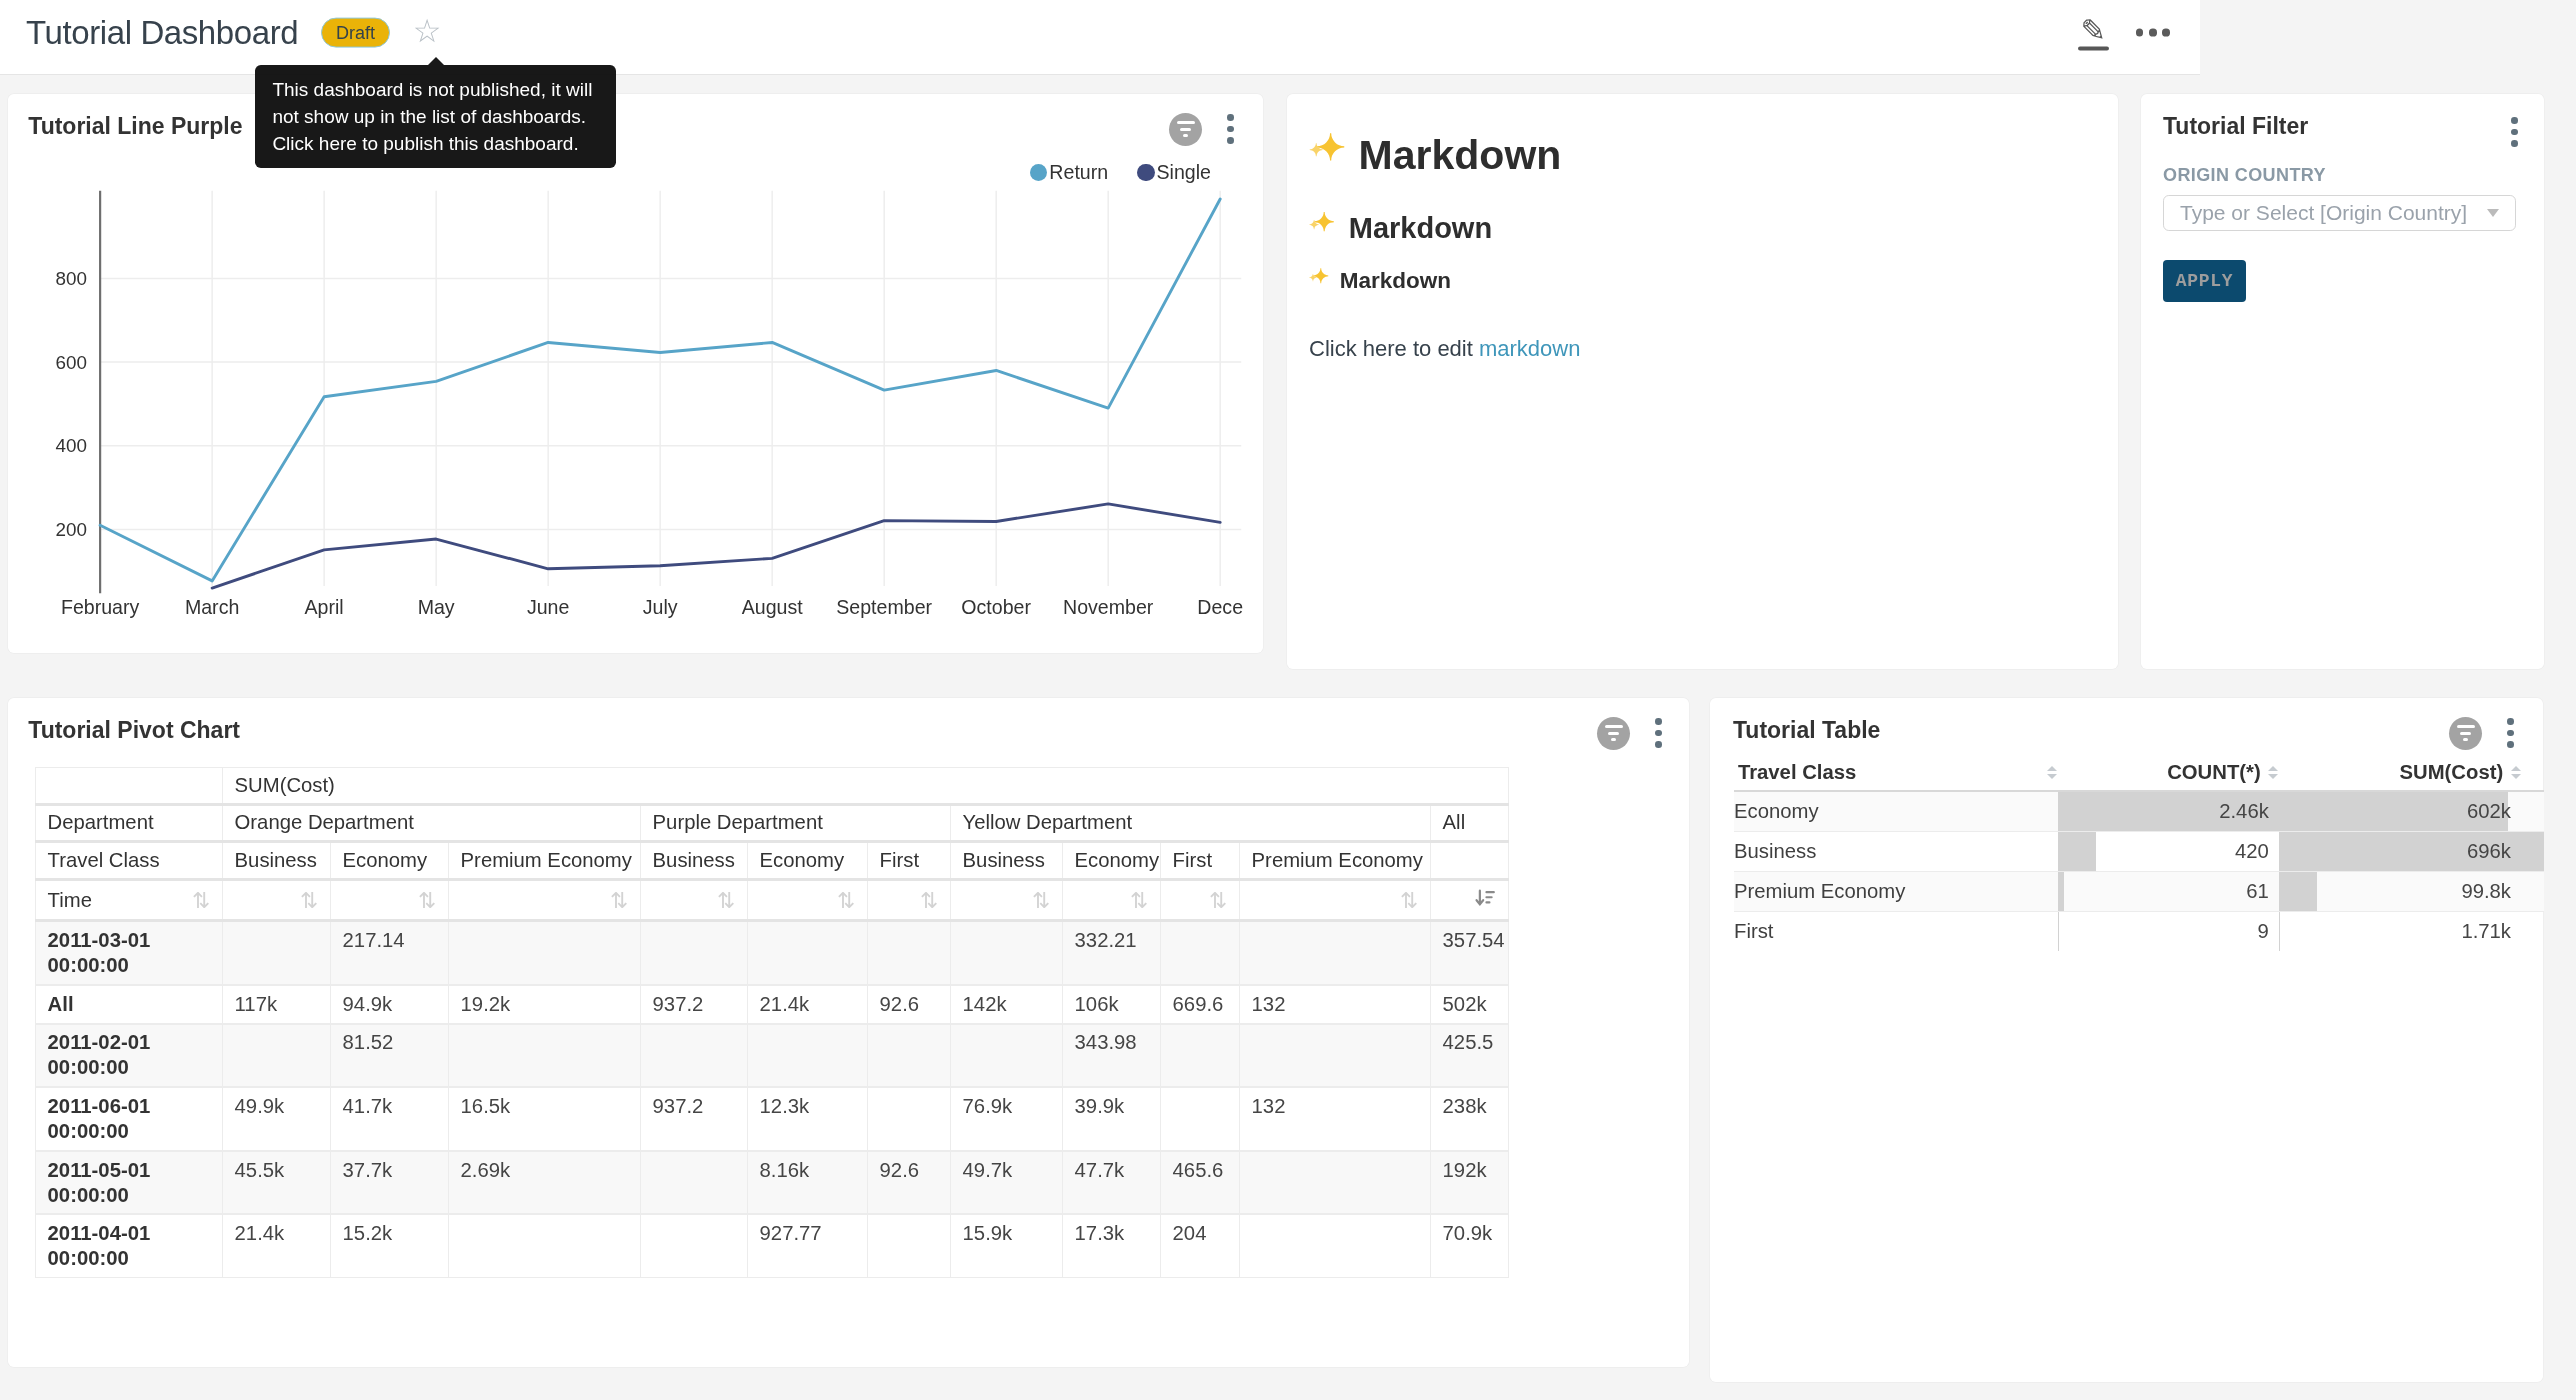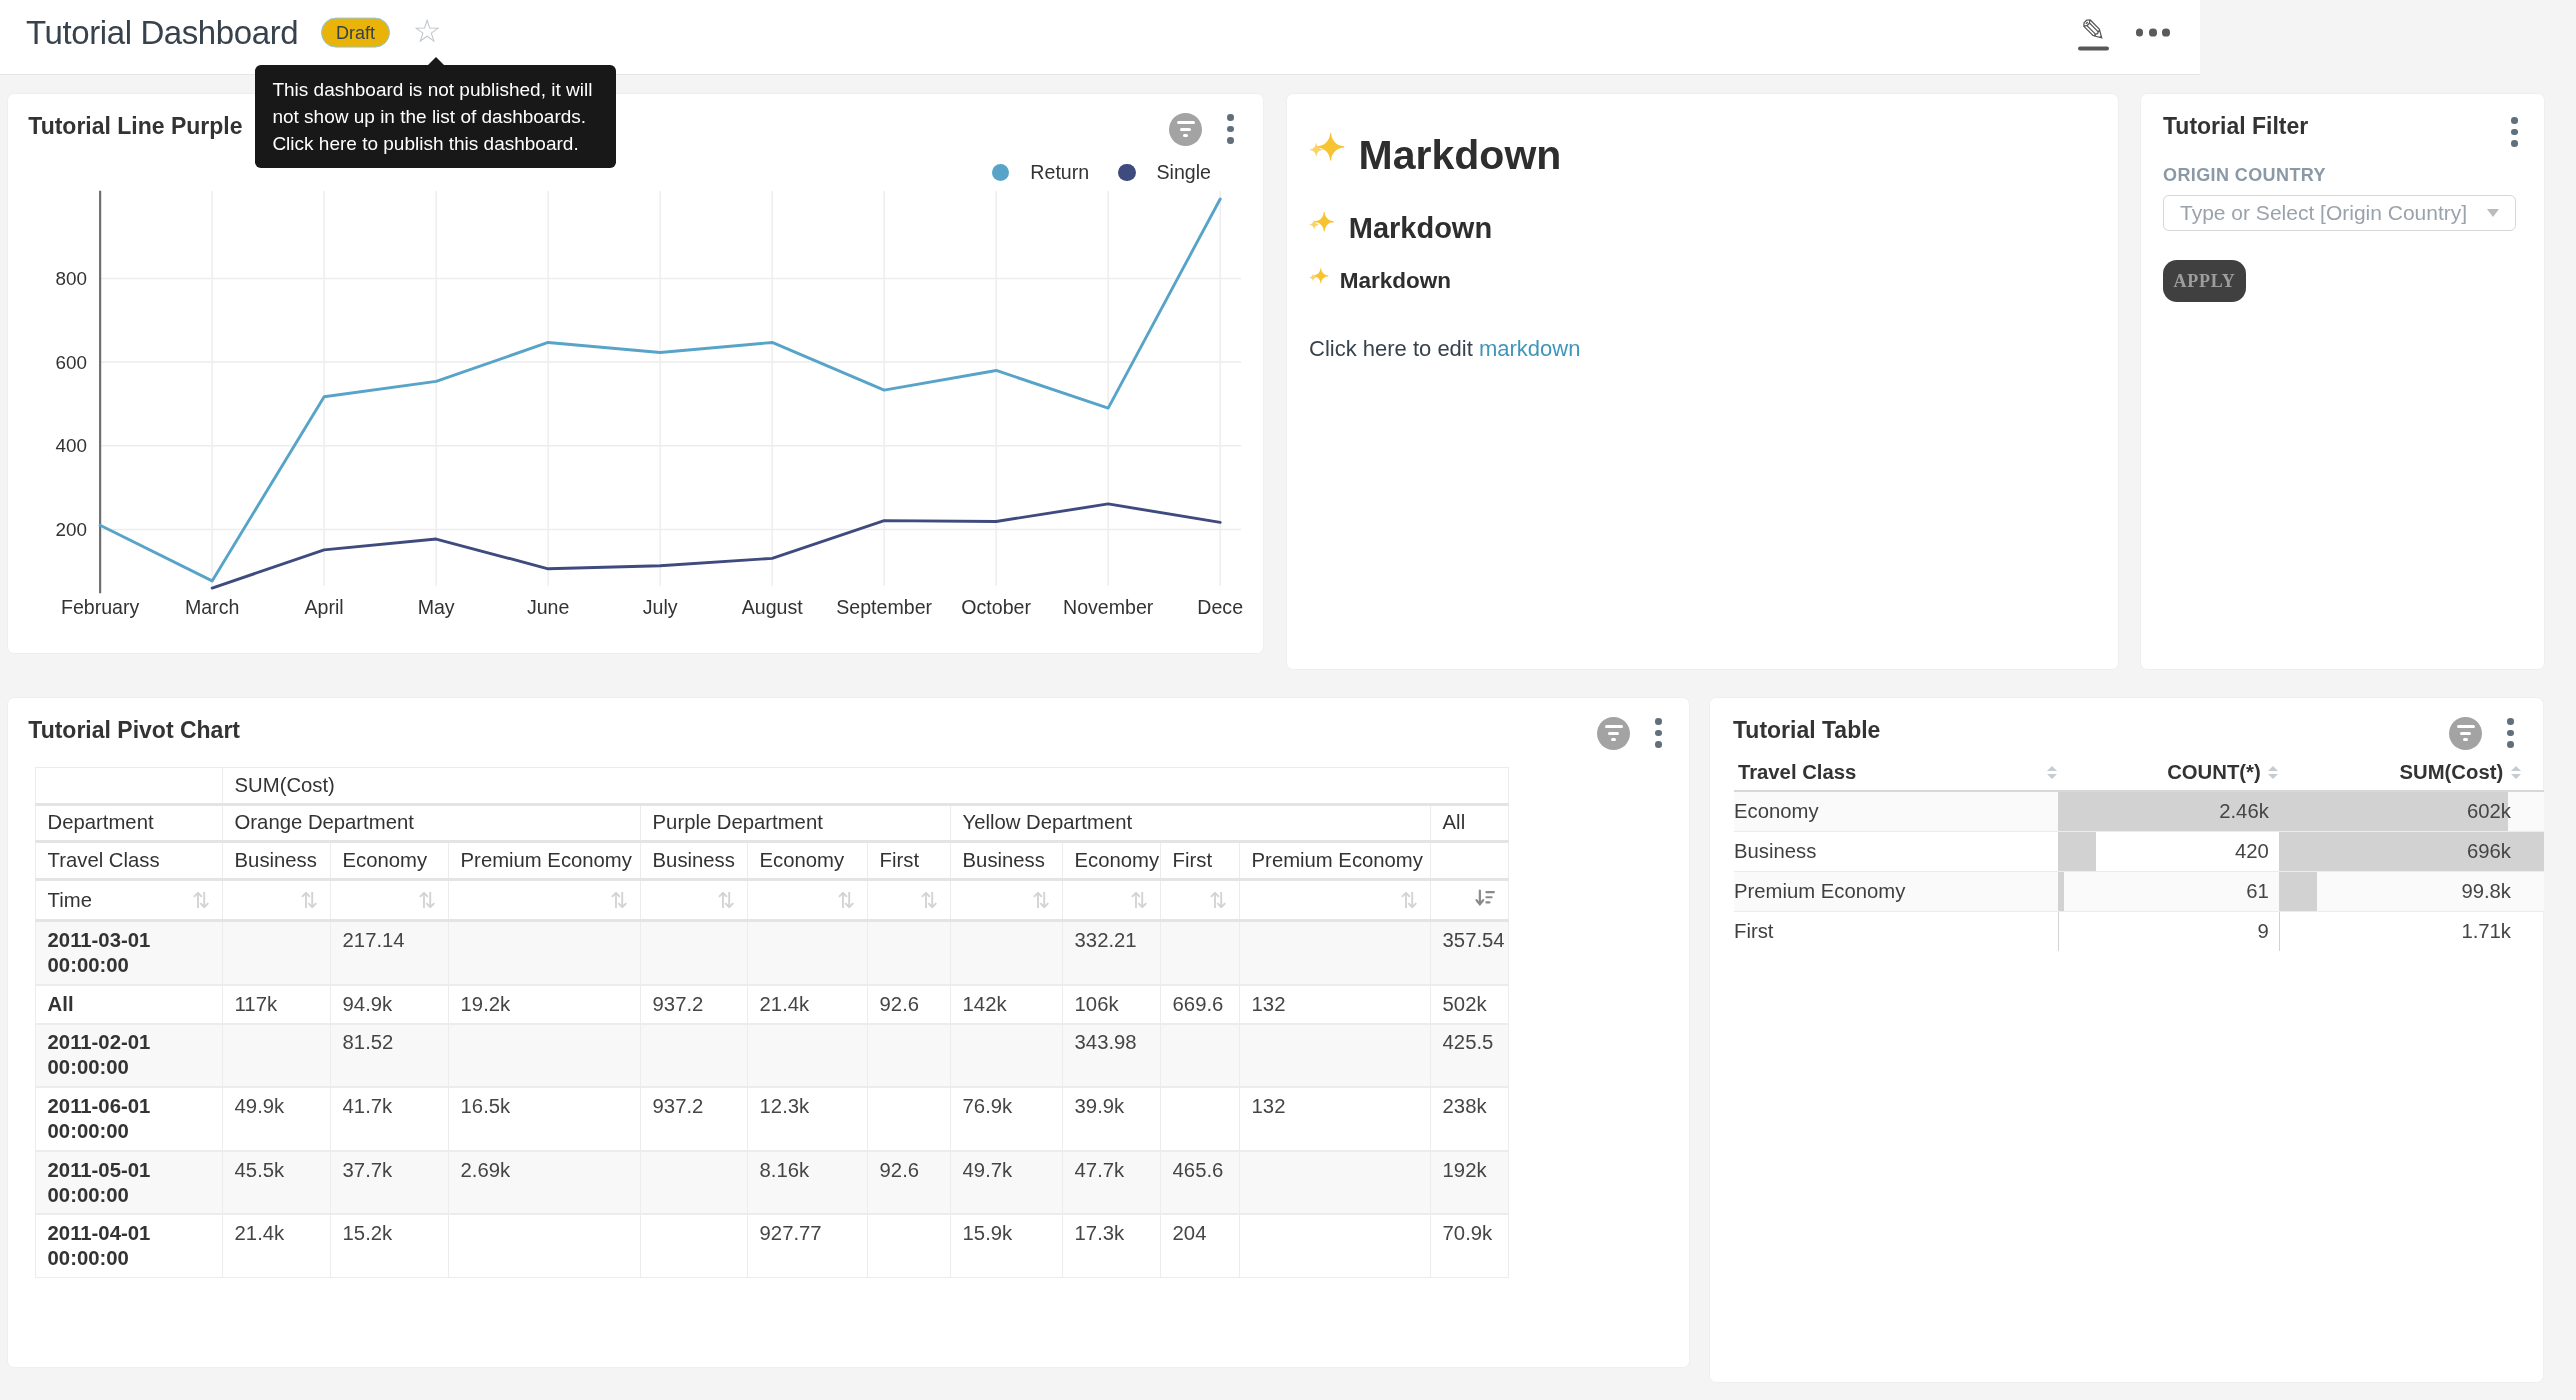--- a/index.html
+++ b/index.html
@@ -33,40 +33,40 @@
   .panel-icons{position:absolute;top:17.4px;display:flex;align-items:center;gap:20.3px;z-index:3}
   .filter-badge{width:33px;height:33px;border-radius:50%;background:#a3a3a3;display:flex;flex-direction:column;align-items:center;justify-content:center;gap:3.6px}
   .filter-badge i{display:block;height:2.9px;border-radius:1.5px;background:#fff}
   .filter-badge i.l1{width:17.4px}.filter-badge i.l2{width:11px}.filter-badge i.l3{width:5.1px}
   .kebab{display:flex;flex-direction:column;gap:5.1px;padding:2.9px 4.4px}
   .kebab i{width:6.5px;height:6.5px;border-radius:50%;background:#5f707c}
 
   
   #line-chart-svg{position:absolute;left:0;top:0}
   .legend{position:absolute;top:67px;right:52px;display:flex;gap:29px}
-  .legend-item{display:flex;align-items:center;gap:21px;font-size:19.6px;color:#333}
+  .legend-item{display:flex;align-items:center;gap:2px;font-size:19.6px;color:#333}
   .legend-dot{width:17.4px;height:17.4px;border-radius:50%}
 
   
   .md-h1{margin:38px 0 0 22px;font-size:41px;font-weight:700;color:#2e2e2e;display:flex;align-items:center}
   .md-h2{margin:33px 0 0 22px;font-size:29px;font-weight:700;color:#2e2e2e;display:flex;align-items:center}
   .md-h3{margin:23px 0 0 22px;font-size:22.5px;font-weight:700;color:#2e2e2e;display:flex;align-items:center}
   .md-p{margin:42px 0 0 22px;font-size:22px;color:#37424c}
   .md-link{color:#3f96ba;cursor:pointer}
   .sparkle{position:relative;display:inline-block;width:1.15em;height:1em;margin-right:.06em}
   .sparkle .s1{position:absolute;left:.18em;top:-.14em;color:#f7c331;font-size:.88em;line-height:1}
   .sparkle .s2{position:absolute;left:0;top:.38em;color:#f9d368;font-size:.42em;line-height:1}
   .sp-gap{margin-right:.22em}
 
   
   .field-label{position:absolute;left:22px;top:71px;font-size:18px;font-weight:600;color:#8a99a5;letter-spacing:0.4px}
   .select{position:absolute;left:22px;top:101px;width:353px;height:36px;border:1.5px solid #d6d6d6;border-radius:5.8px;background:#fff;display:flex;align-items:center;justify-content:space-between;padding:0 16px;box-sizing:border-box;cursor:pointer}
   .select .ph{font-size:21px;color:#9aa2ab}
   .caret{width:0;height:0;border-left:6.5px solid transparent;border-right:6.5px solid transparent;border-top:8px solid #bbb}
-  .apply-btn{position:absolute;left:22px;top:166px;width:83px;height:42px;background:#404040;border:none;border-radius:14px;font-size:18px;color:#9d9d9d;font-weight:600;letter-spacing:0.7px;font-family:Liberation Serif, serif}
+  .apply-btn{position:absolute;left:22px;top:166px;width:83px;height:42px;background:#0c4a6e;border:none;border-radius:4px;font-size:18px;color:#9d9d9d;font-weight:600;letter-spacing:0.7px;font-family:Liberation Mono, monospace}
 
   
   #pivot-table{position:absolute;left:27px;top:69px;border-collapse:collapse;table-layout:fixed;width:1473px;font-size:20.3px;color:#454545}
   #pivot-table td{border:1.5px solid #ececec;padding:5.8px 11.6px;background:#fff;overflow:hidden;white-space:nowrap;box-sizing:border-box}
   #pivot-table thead td{border-bottom:3.6px solid #e4e4e4;color:#333;height:32px;vertical-align:middle}
   #pivot-table tbody td{border-top:2.2px solid #ececec;vertical-align:top;line-height:25px}
   #pivot-table tbody tr:nth-child(odd) td{background:#f8f8f8}
   .rowlabel{font-weight:700;color:#333;line-height:25px}
   .time-cell{display:flex;justify-content:space-between;align-items:center}
   .sort-cell{text-align:right}

